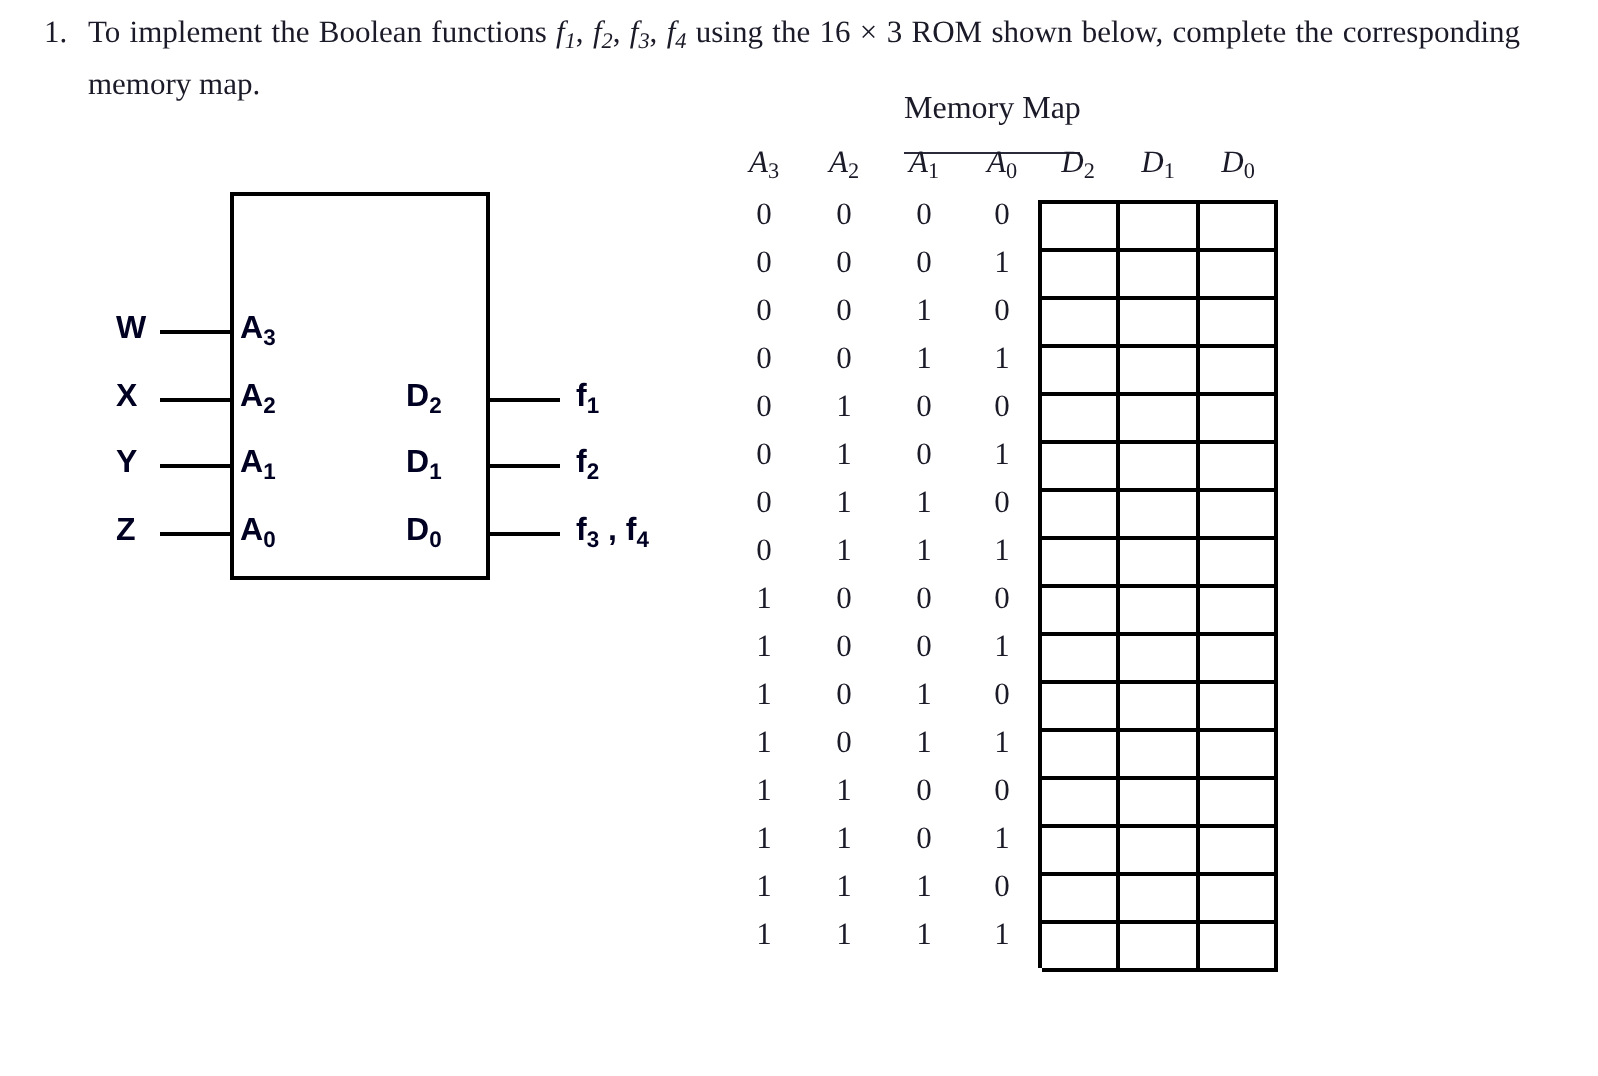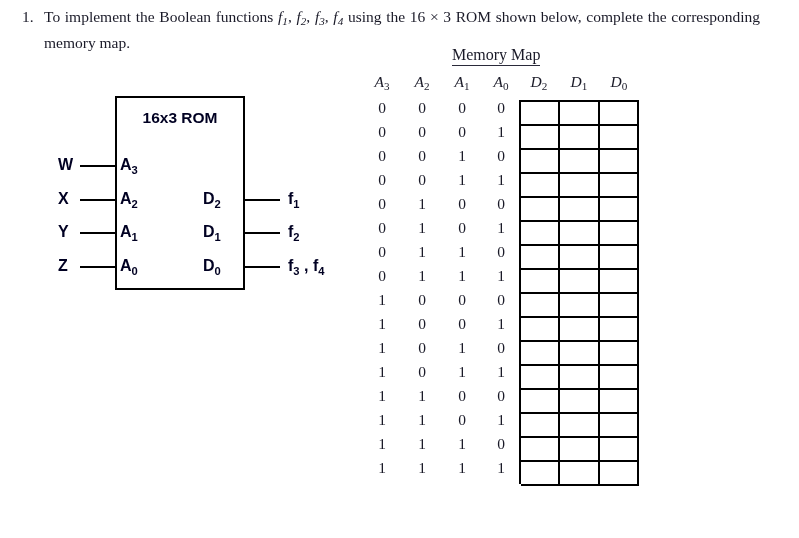--- a/index.html
+++ b/index.html
@@ -111,21 +111,21 @@
     left: 370px;
     top: 46px;
     width: 300px;
   }
   #mm-title {
     position: absolute;
     left: 82px;
     top: 0;
     font-size: 16px;
     border-bottom: 1px solid #2a2a3a;
-    padding-bottom: 1px;
+    padding-bottom: 12px;
     white-space: nowrap;
   }
   #mm-header {
     position: absolute;
     left: 0;
     top: 27px;
     width: 300px;
     height: 22px;
   }
   .mm-head-cell {
@@ -189,21 +189,20 @@
 <body>
 
 <div id="problem">
   <span class="num">1.</span>
   <div class="body"><span>To implement the Boolean functions </span><span class="mathit"><span>f</span><span class="sub">1</span></span><span>, </span><span class="mathit"><span>f</span><span class="sub">2</span></span><span>, </span><span class="mathit"><span>f</span><span class="sub">3</span></span><span>, </span><span class="mathit"><span>f</span><span class="sub">4</span></span><span> using the 16 × 3 ROM shown below, complete the corresponding memory map.</span></div>
 </div>
 
 <div id="rom-diagram">
 
   <div id="rom-box"></div>
-  <div id="rom-title">16x3 ROM</div>
 
   <div class="wire" style="left:80px; top:165px; width:35px;"></div>
   <div class="wire" style="left:80px; top:199px; width:35px;"></div>
   <div class="wire" style="left:80px; top:232px; width:35px;"></div>
   <div class="wire" style="left:80px; top:266px; width:35px;"></div>
 
   <div class="ext-label" style="left:58px; top:156px;">W</div>
   <div class="ext-label" style="left:58px; top:190px;">X</div>
   <div class="ext-label" style="left:58px; top:223px;">Y</div>
   <div class="ext-label" style="left:58px; top:257px;">Z</div>

